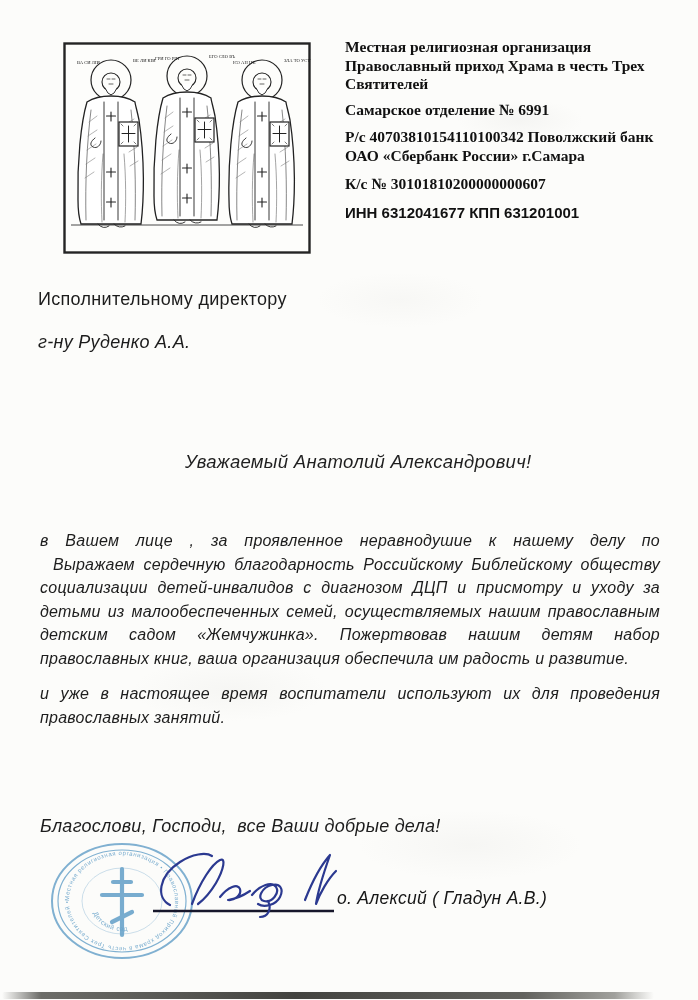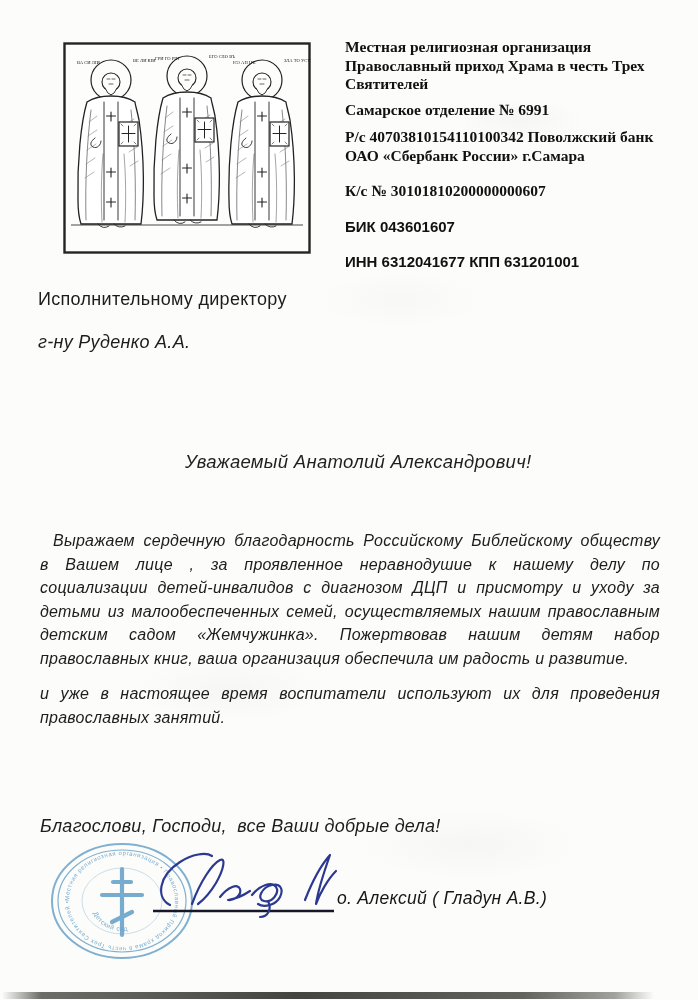--- a/index.html
+++ b/index.html
@@ -17,21 +17,21 @@
     font-family:"Liberation Sans", sans-serif;
     color:#1c1c1c;
   }
   .abs{position:absolute;}
   
   .letterhead{left:345px;top:38px;width:348px;}
   .lh-serif{font-family:"Liberation Serif", serif;font-weight:bold;font-size:15.5px;line-height:18.5px;color:#111;}
   .lh-sans{font-family:"Liberation Sans", sans-serif;font-weight:bold;font-size:15px;line-height:18px;color:#111;}
   .lh-gap-sm{margin-top:7px;}
   .lh-gap{margin-top:9px;}
-  .lh-gap-lg{margin-top:17px;}
+  .lh-gap-lg{margin-top:10px;}
   
   .recipient{left:38px;top:290px;width:420px;font-size:18px;letter-spacing:0.3px;}
   .recipient .r-line{margin-bottom:24px;line-height:19px;}
   .it{font-style:italic;}
   
   .salutation{left:185px;top:451px;font-size:18.5px;font-style:italic;font-weight:500;letter-spacing:0.3px;color:#1f1f1f;}
   
   .para{width:620px;font-size:16px;font-style:italic;font-weight:500;letter-spacing:0.25px;color:#1d1d1d;}
   .p1{left:40px;top:529px;}
   .p2{left:40px;top:682px;}
@@ -98,34 +98,33 @@
   </svg>
 
   <div class="abs letterhead">
     <div class="lh-serif">Местная религиозная организация</div>
     <div class="lh-serif">Православный приход Храма в честь Трех</div>
     <div class="lh-serif">Святителей</div>
     <div class="lh-serif lh-gap-sm">Самарское отделение № 6991</div>
     <div class="lh-serif lh-gap"> Р/с  40703810154110100342 Поволжский банк</div>
     <div class="lh-serif">ОАО «Сбербанк России» г.Самара</div>
     <div class="lh-serif lh-gap-lg">К/с №  30101810200000000607</div>
-    <div class="lh-sans lh-gap-lg">БИК 043601607</div>
     <div class="lh-sans lh-gap-lg">ИНН 6312041677  КПП 631201001</div>
   </div>
 
   <div class="abs recipient">
     <div class="r-line">Исполнительному директору</div>
     <div class="r-line it">г-ну Руденко А.А.</div>
   </div>
 
   <div class="abs salutation">Уважаемый Анатолий Александрович!</div>
 
   <div class="abs para p1">
+    <div class="line">в Вашем лице , за проявленное неравнодушие к нашему делу по</div>
     <div class="line indent">Выражаем сердечную благодарность Российскому Библейскому обществу</div>
-    <div class="line">в Вашем лице , за проявленное неравнодушие к нашему делу по</div>
     <div class="line">социализации детей-инвалидов с диагнозом ДЦП и присмотру и уходу за</div>
     <div class="line">детьми из малообеспеченных семей, осуществляемых нашим православным</div>
     <div class="line">детским садом «Жемчужинка». Пожертвовав нашим детям набор</div>
     <div class="line last">православных книг,  ваша организация  обеспечила им радость и развитие.</div>
   </div>
 
   <div class="abs para p2">
     <div class="line">и уже в настоящее время воспитатели используют их для проведения</div>
     <div class="line last">православных занятий.</div>
   </div>

